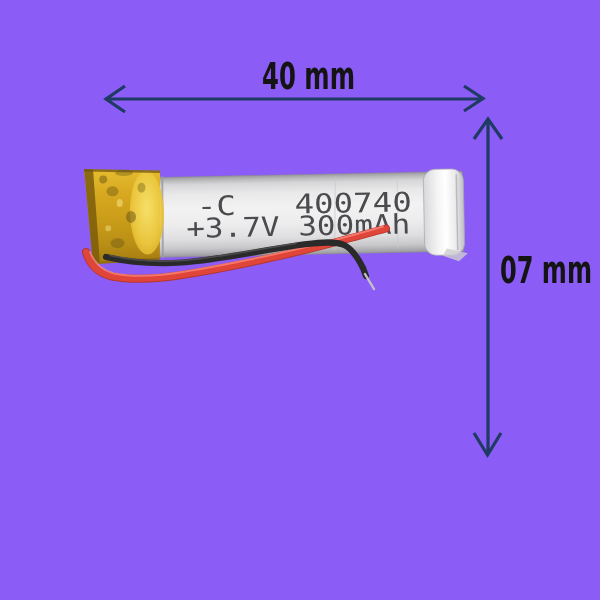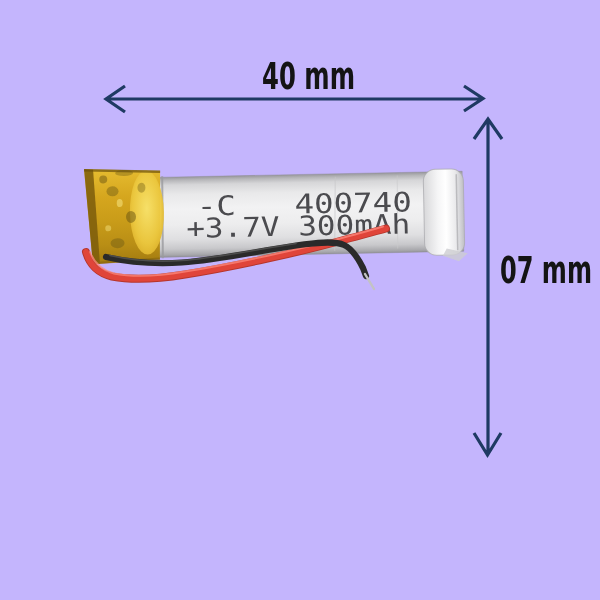--- a/index.html
+++ b/index.html
@@ -4,21 +4,21 @@
 <style>
   html, body {
     margin: 0;
     padding: 0;
     background: #ffffff;
   }
   .canvas {
     position: relative;
     width: 600px;
     height: 600px;
-    background: #c4b5fd;
+    background: #8b5cf6;
     overflow: hidden;
     font-family: "DejaVu Sans", sans-serif;
   }
   svg { display: block; }
   text { user-select: none; }
   .dim-label {
     font-family: "DejaVu Sans", sans-serif;
     font-weight: bold;
   }
   .battery-print {

